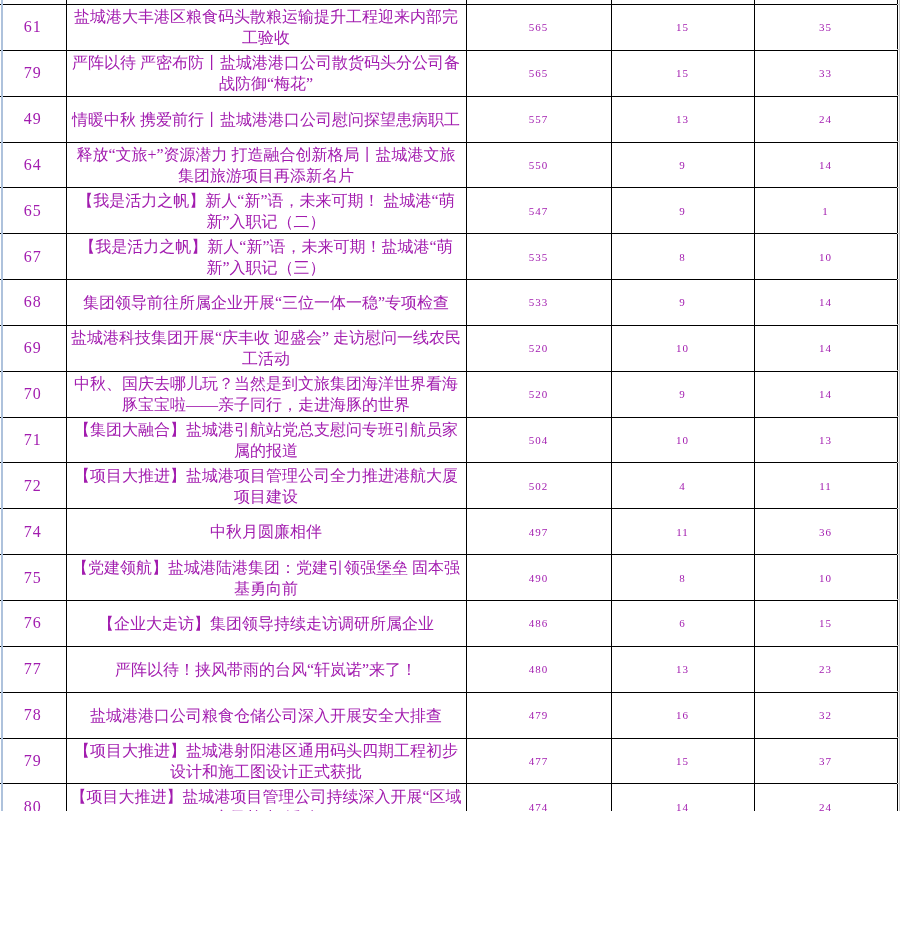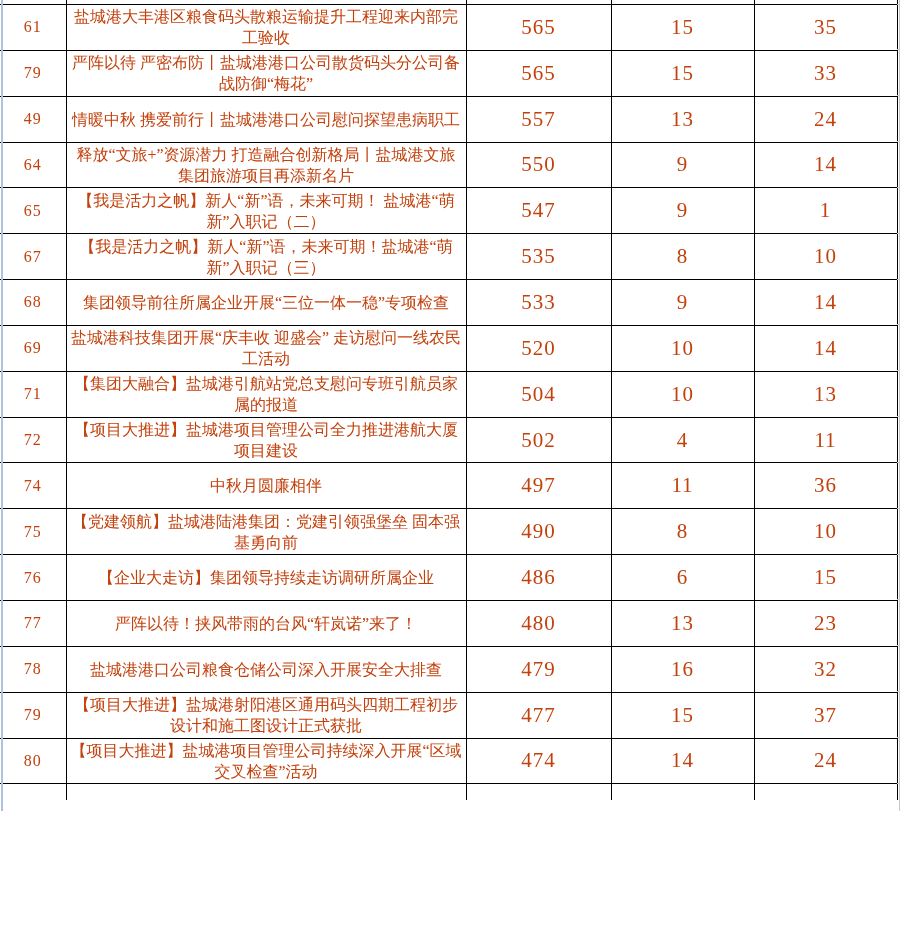--- a/index.html
+++ b/index.html
@@ -9,21 +9,21 @@
     height: 925px;
     background: #ffffff;
     overflow: hidden;
   }
   .screen {
     position: relative;
     width: 900px;
     height: 811px;
     overflow: hidden;
     font-family: "Liberation Serif", "DejaVu Serif", serif;
-    color: #c2410c;
+    color: #a21caf;
   }
   table.sheet {
     position: absolute;
     top: -2px;
     left: 0;
     border-collapse: collapse;
     table-layout: fixed;
     width: 897px;
   }
   table.sheet td {
@@ -44,21 +44,21 @@
   tr.data-row { height: 45.85px; }
   td.num-cell {
     font-size: 16px;
     letter-spacing: 1px;
   }
   td.title-cell {
     font-size: 16px;
     line-height: 21px;
   }
   td.value-cell {
-    font-size: 21px;
+    font-size: 11px;
     letter-spacing: 1px;
     margin-top: 16px;
   }
   .left-gridline {
     position: absolute;
     left: 1px;
     top: 0;
     width: 2px;
     height: 925px;
     z-index: 5;
@@ -146,20 +146,27 @@
           <td class="title-cell">集团领导前往所属企业开展“三位一体一稳”专项检查</td>
           <td class="value-cell">533</td>
           <td class="value-cell">9</td>
           <td class="value-cell">14</td>
         </tr>
         <tr class="data-row">
           <td class="num-cell">69</td>
           <td class="title-cell">盐城港科技集团开展“庆丰收 迎盛会” 走访慰问一线农民工活动</td>
           <td class="value-cell">520</td>
           <td class="value-cell">10</td>
+          <td class="value-cell">14</td>
+        </tr>
+        <tr class="data-row">
+          <td class="num-cell">70</td>
+          <td class="title-cell">中秋、国庆去哪儿玩？当然是到文旅集团海洋世界看海豚宝宝啦——亲子同行，走进海豚的世界</td>
+          <td class="value-cell">520</td>
+          <td class="value-cell">9</td>
           <td class="value-cell">14</td>
         </tr>
         <tr class="data-row">
           <td class="num-cell">71</td>
           <td class="title-cell">【集团大融合】盐城港引航站党总支慰问专班引航员家属的报道</td>
           <td class="value-cell">504</td>
           <td class="value-cell">10</td>
           <td class="value-cell">13</td>
         </tr>
         <tr class="data-row">

